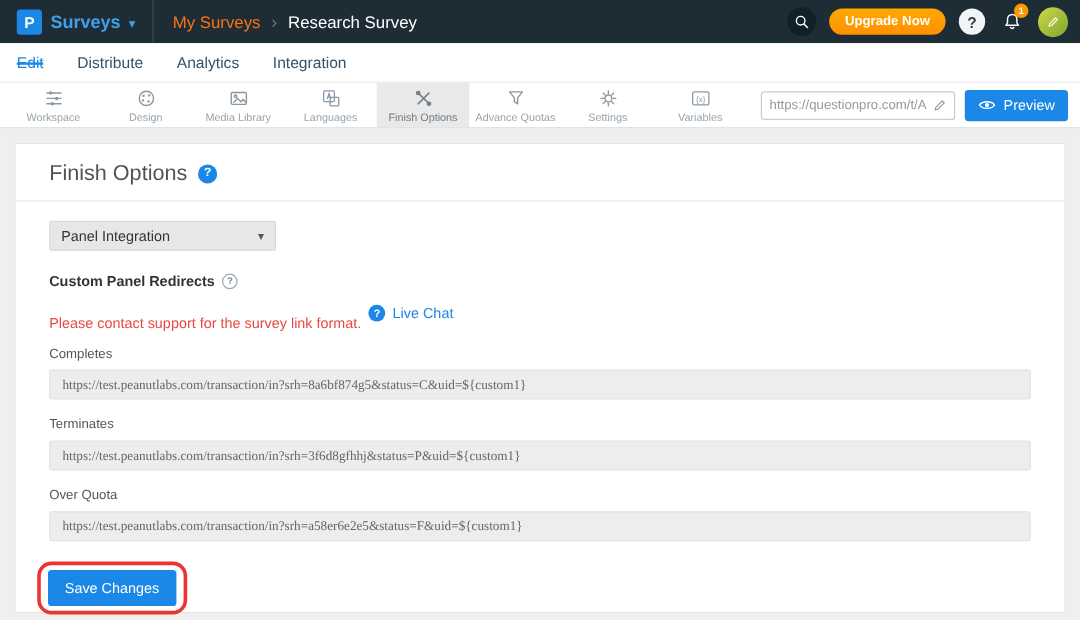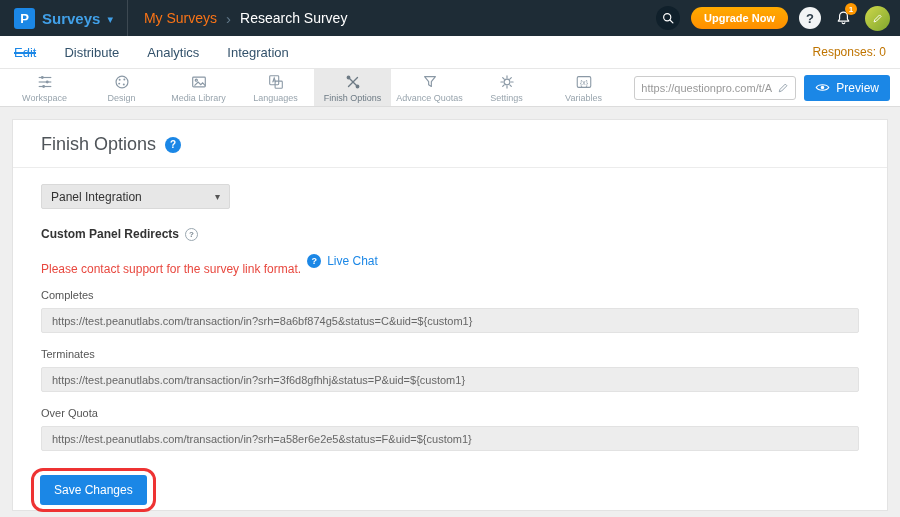--- a/index.html
+++ b/index.html
@@ -54,21 +54,21 @@
   .dd-caret { font-size:10px; color:#555; }
 
   .section-row { display:flex; align-items:center; gap:6px; margin-bottom:5px; }
   .section-heading { font-size:12px; font-weight:bold; color:#333; }
   .support-row { display:flex; align-items:center; gap:6px; margin-bottom:13px; }
   .support-msg { font-size:12px; color:#e8483f;margin-top:16px; }
   .live-chat { font-size:12px; color:#1b87e6; cursor:pointer; }
 
   .field-group { margin-bottom:15px; }
   .field-label { font-size:11px; color:#555; margin-bottom:7px; }
-  .field-input { width:100%; height:25px; background:#ededed; border:1px solid #e2e2e2; border-radius:2px; padding:0 10px; font-size:11px; color:#666; font-family:Liberation Sans, sans-serif; outline:none; }
+  .field-input { width:100%; height:25px; background:#ededed; border:1px solid #e2e2e2; border-radius:2px; padding:0 10px; font-size:11px; color:#666; font-family:Liberation Serif, serif; outline:none; }
 
   .save-wrap { display:inline-block; border:3px solid #e33; border-radius:12px; padding:4px 6px; margin-left:-10px; margin-top:2px; }
   .save-btn { background:#1b87e6; color:#fff; border:none; border-radius:3px; padding:8px 14px; font-size:12px; cursor:pointer; font-family:inherit; }
 
   svg { display:block; }
 </style>
 </head>
 <body>
 
 <div class="topbar">
@@ -110,21 +110,20 @@
       </span>
     </div>
   </div>
 </div>
 
 <div class="navbar">
   <div class="nav-tab active">Edit</div>
   <div class="nav-tab">Distribute</div>
   <div class="nav-tab">Analytics</div>
   <div class="nav-tab">Integration</div>
-  <div class="responses">Responses: 0</div>
 </div>
 
 <div class="toolbar">
 
   <div class="tool-item">
     <span>
       <svg width="18" height="18" viewBox="0 0 20 20" stroke="#8a98a5" stroke-width="1.3" fill="none">
           <line x1="3" y1="5" x2="17" y2="5"></line>
           <line x1="3" y1="10" x2="17" y2="10"></line>
           <line x1="3" y1="15" x2="17" y2="15"></line>

